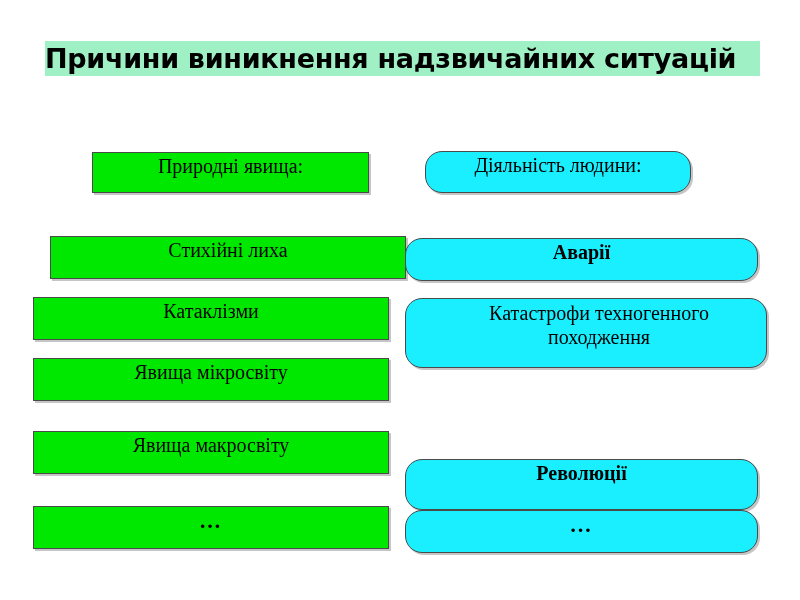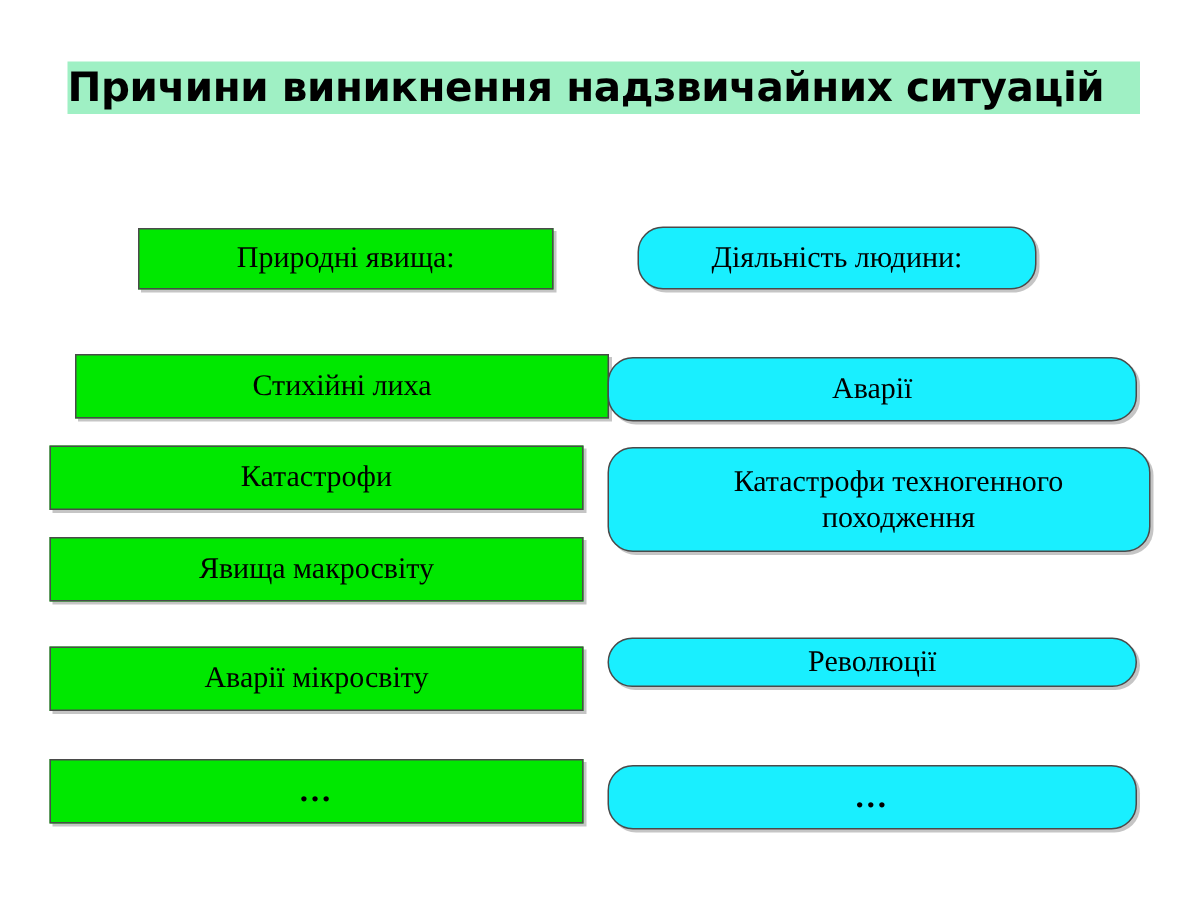--- a/index.html
+++ b/index.html
@@ -43,21 +43,21 @@
     line-height: 1;
   }
 
   
   .node {
     position: absolute;
     box-sizing: border-box;
     border: 1px solid #4a4a4a;
     box-shadow: 2px 2px 0 0 rgba(150,150,150,0.55);
     display: flex;
-    align-items: center;
+    align-items: flex-start;
     justify-content: center;
     text-align: center;
     color: #000000;
     font-family: "Liberation Serif", "DejaVu Serif", serif;
     font-size: 20px;
     line-height: 1.12;
     padding: 2px 6px;
   }
   .node.green  { background: #00e800; }
   .node.cyan   { background: #19efff; border-radius: 17px; }
@@ -77,24 +77,24 @@
   }
 
   
   #l0 { left: 50px; top: 236px; width: 356px; height: 43px; }
   #l1 { left: 33px; top: 297px; width: 356px; height: 43px; }
   #l2 { left: 33px; top: 358px; width: 356px; height: 43px; }
   #l3 { left: 33px; top: 431px; width: 356px; height: 43px; }
   #l4 { left: 33px; top: 506px; width: 356px; height: 43px; }
 
   
-  #r0 { left: 405px; top: 238px; width: 353px; height: 43px; }
+  #r0 { left: 405px; top: 238px; width: 353px; height: 43px; font-weight: bold; }
   #r1 { left: 405px; top: 298px; width: 362px; height: 70px; padding-left: 32px; }
   #r2 { left: 405px; top: 393px; width: 353px; height: 43px; }
-  #r3 { left: 405px; top: 425px; width: 353px; height: 33px; }
+  #r3 { left: 405px; top: 459px; width: 353px; height: 51px; font-weight: bold; }
   #r4 { left: 405px; top: 510px; width: 353px; height: 43px; }
 </style>
 </head>
 <body>
 
 <div id="slide">
 
   <div id="title-banner">
     <span class="title-text">Причини виникнення надзвичайних ситуацій</span>
   </div>
@@ -104,27 +104,27 @@
   </div>
 
   <div id="hdr-right" class="node cyan">
     <span>Діяльність людини:</span>
   </div>
 
   <div id="l0" class="node green">
     <span>Стихійні лиха</span>
   </div>
   <div id="l1" class="node green">
-    <span>Катастрофи</span>
+    <span>Катаклізми</span>
   </div>
   <div id="l2" class="node green">
-    <span>Явища макросвіту</span>
+    <span>Явища мікросвіту</span>
   </div>
   <div id="l3" class="node green">
-    <span>Аварії мікросвіту</span>
+    <span>Явища макросвіту</span>
   </div>
   <div id="l4" class="node green ellipsis">
     <span>…</span>
   </div>
 
   <div id="r0" class="node cyan">
     <span>Аварії</span>
   </div>
   <div id="r1" class="node cyan two-line">
     <span>Катастрофи техногенного походження</span>

